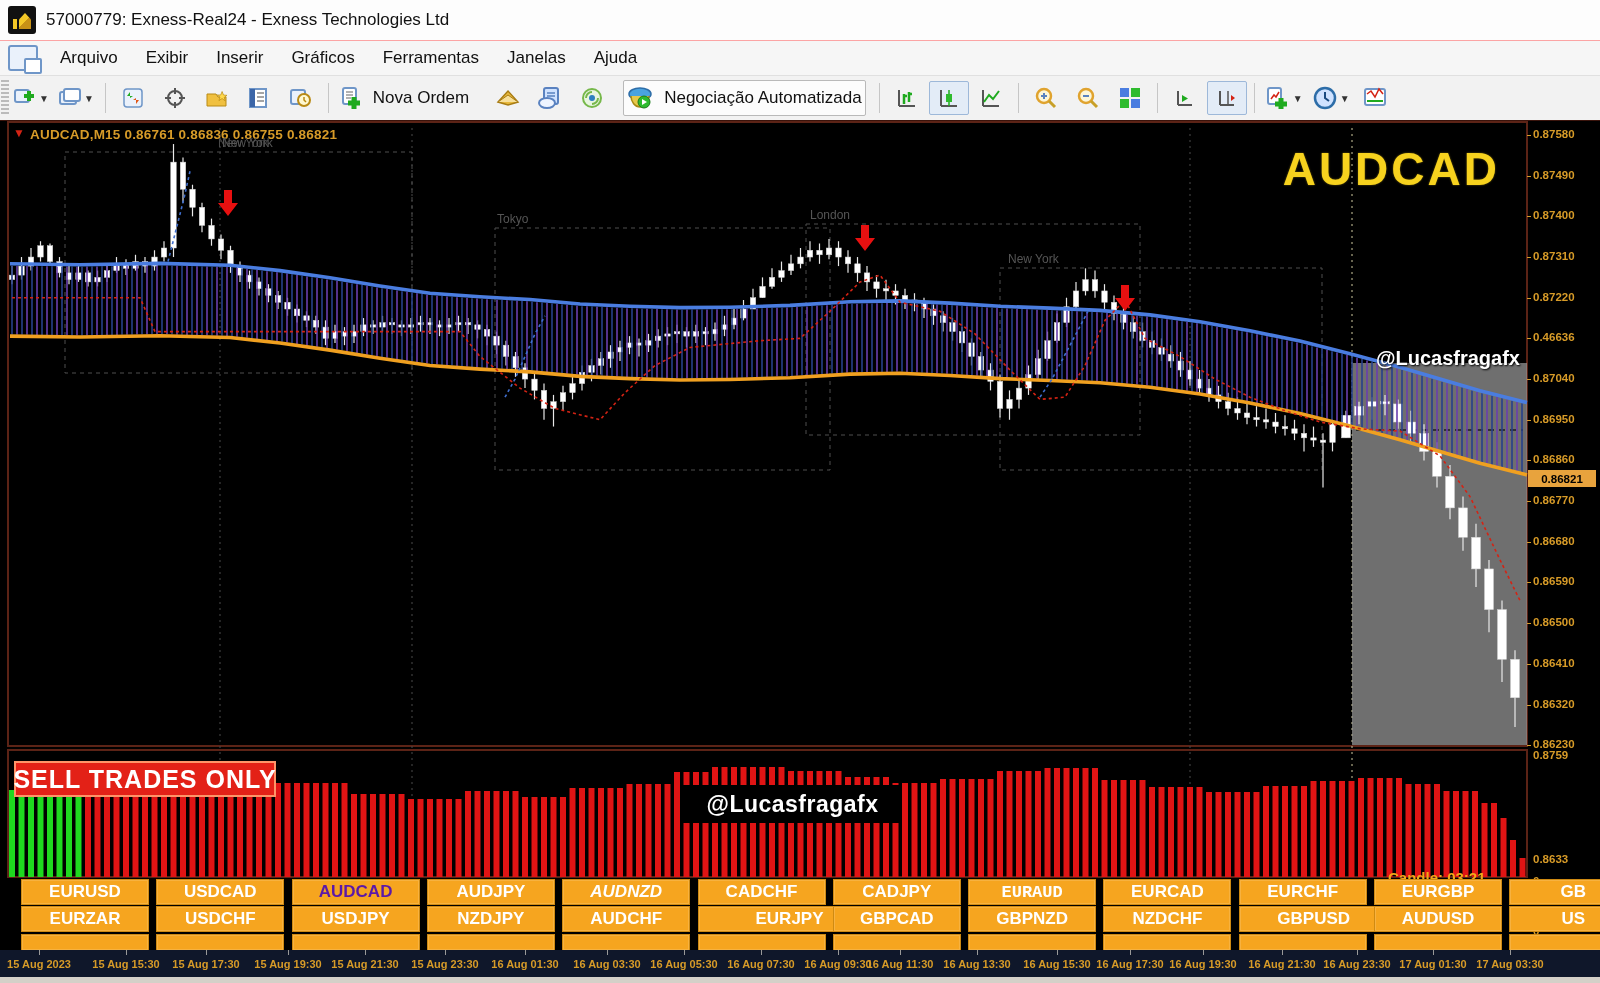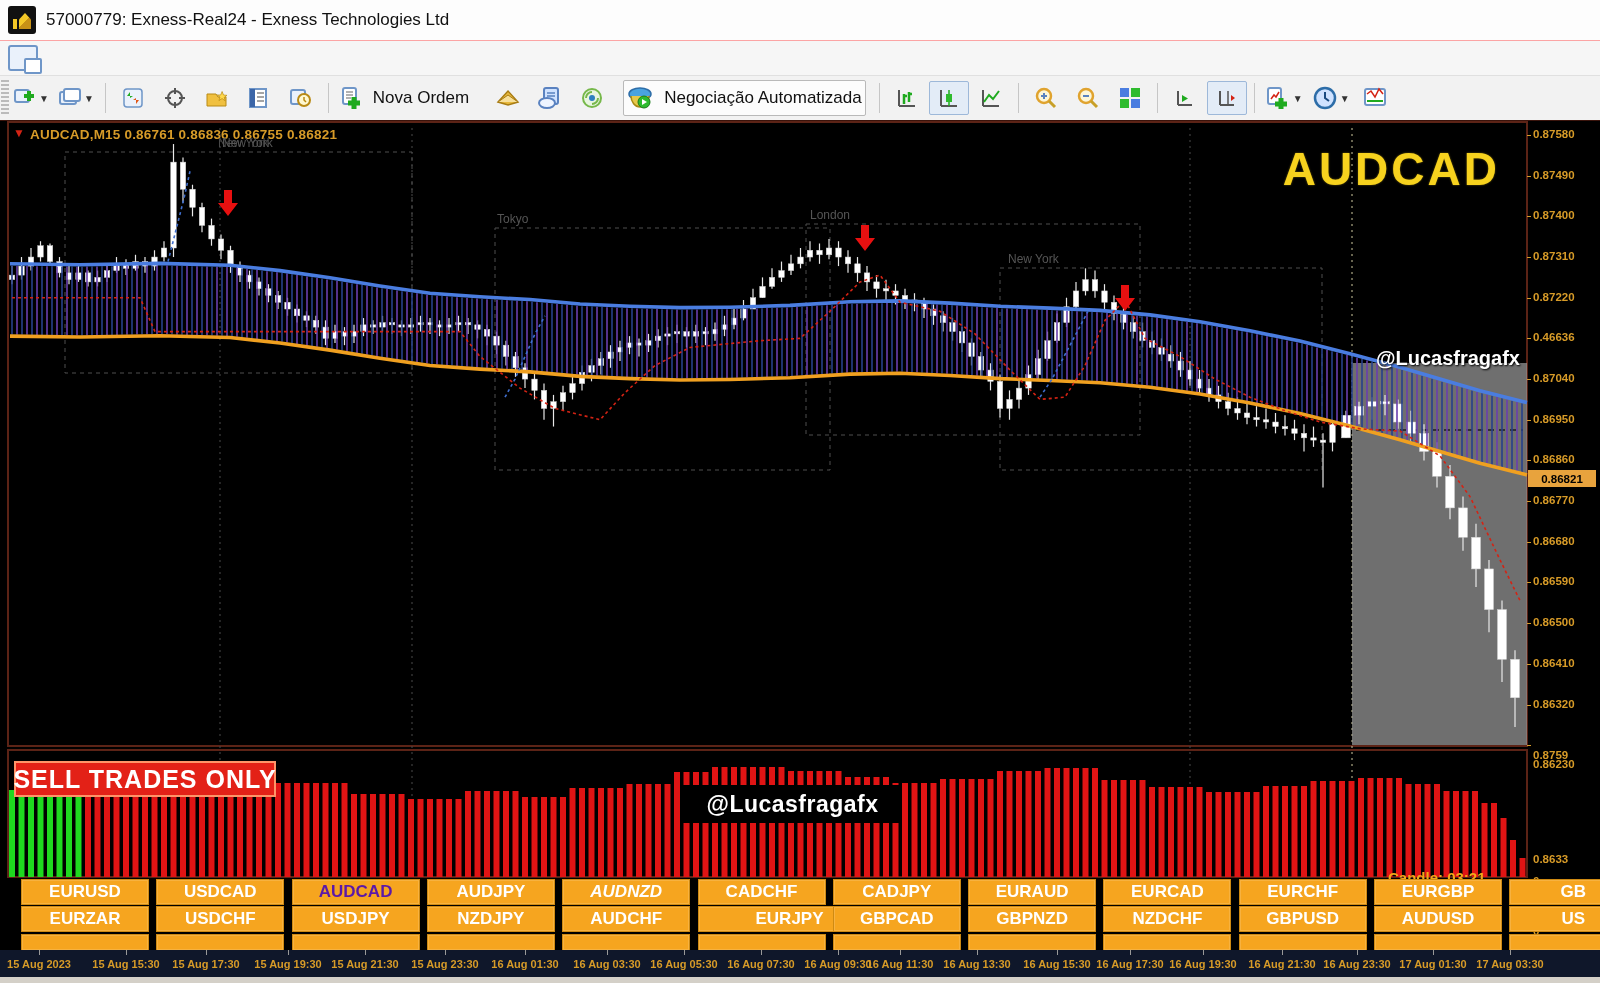--- a/index.html
+++ b/index.html
@@ -69,20 +69,29 @@
 
 <div id="app">
 
   <div id="titlebar">
     <div id="app-icon"></div>
     <div id="title-text">57000779: Exness-Real24 - Exness Technologies Ltd</div>
   </div>
 
   <div id="menubar">
     <div class="menu-doc-icon"></div>
+    <div id="menu-items" style="display:flex;">
+        <div class="menu-item">Arquivo</div>
+        <div class="menu-item">Exibir</div>
+        <div class="menu-item">Inserir</div>
+        <div class="menu-item">Gráficos</div>
+        <div class="menu-item">Ferramentas</div>
+        <div class="menu-item">Janelas</div>
+        <div class="menu-item">Ajuda</div>
+      </div>
   </div>
 
   <div id="toolbar">
     <div id="grip"></div>
     <span class="tbtn">
       <svg width="22" height="20">
           <rect x="1" y="2" width="14" height="12" rx="2" fill="#eaf1fb" stroke="#6f96c8" stroke-width="2"></rect>
           <path d="M10 8h10M15 3v10" stroke="#1faa1f" stroke-width="4"></path>
         </svg>
       <span class="caret">▼</span>
@@ -1084,51 +1093,51 @@
         <div class="px-label" style="top: 414.8px;">0.86680</div>
         <div class="px-tick" style="top: 421.8px;"></div>
         <div class="px-label" style="top: 455.48px;">0.86590</div>
         <div class="px-tick" style="top: 462.48px;"></div>
         <div class="px-label" style="top: 496.16px;">0.86500</div>
         <div class="px-tick" style="top: 503.16px;"></div>
         <div class="px-label" style="top: 536.84px;">0.86410</div>
         <div class="px-tick" style="top: 543.84px;"></div>
         <div class="px-label" style="top: 577.52px;">0.86320</div>
         <div class="px-tick" style="top: 584.52px;"></div>
-        <div class="px-label" style="top: 618.2px; margin-top: 20px;">0.86230</div>
+        <div class="px-label" style="top: 618.2px;">0.86230</div>
         <div class="px-tick" style="top: 625.2px;"></div>
         <div class="sub-label" style="top: 629px;">0.8759</div>
         <div class="sub-label" style="top: 733px;">0.8633</div>
         <div class="sub-label" style="top: 755px;">0</div>
         <div class="sub-label" style="top: 805px;">0</div>
       </div>
     <div id="price-tag" style="top: 350.068px;">0.86821</div>
     <div id="sym-grid">
         <div class="sym-cell" style="left: 21px; top: 759px; width: 126px;">EURUSD</div>
         <div class="sym-cell" style="left: 156.3px; top: 759px; width: 126px;">USDCAD</div>
         <div class="sym-cell hl" style="left: 291.6px; top: 759px; width: 126px;">AUDCAD</div>
         <div class="sym-cell" style="left: 426.9px; top: 759px; width: 126px;">AUDJPY</div>
         <div class="sym-cell" style="left: 562.2px; top: 759px; width: 126px; font-style: italic;">AUDNZD</div>
         <div class="sym-cell" style="left: 697.5px; top: 759px; width: 126px;">CADCHF</div>
         <div class="sym-cell" style="left: 832.8px; top: 759px; width: 126px;">CADJPY</div>
-        <div class="sym-cell" style="left: 968.1px; top: 759px; width: 126px;">EURAUD</div>
+        <div class="sym-cell" style="left: 968.1px; top: 759px; width: 126px; font-family: Liberation Mono, monospace;">EURAUD</div>
         <div class="sym-cell" style="left: 1103.4px; top: 759px; width: 126px;">EURCAD</div>
         <div class="sym-cell" style="left: 1238.7px; top: 759px; width: 126px;">EURCHF</div>
         <div class="sym-cell" style="left: 1374px; top: 759px; width: 126px;">EURGBP</div>
         <div class="sym-cell" style="left: 1509.3px; top: 759px; width: 126px;">GB</div>
         <div class="sym-cell" style="left: 21px; top: 786px; width: 126px;">EURZAR</div>
         <div class="sym-cell" style="left: 156.3px; top: 786px; width: 126px;">USDCHF</div>
         <div class="sym-cell" style="left: 291.6px; top: 786px; width: 126px;">USDJPY</div>
         <div class="sym-cell" style="left: 426.9px; top: 786px; width: 126px;">NZDJPY</div>
         <div class="sym-cell" style="left: 562.2px; top: 786px; width: 126px;">AUDCHF</div>
         <div class="sym-cell" style="left: 697.5px; top: 786px; width: 126px; padding-left: 28px;">EURJPY</div>
         <div class="sym-cell" style="left: 832.8px; top: 786px; width: 126px;">GBPCAD</div>
         <div class="sym-cell" style="left: 968.1px; top: 786px; width: 126px;">GBPNZD</div>
         <div class="sym-cell" style="left: 1103.4px; top: 786px; width: 126px;">NZDCHF</div>
-        <div class="sym-cell" style="left: 1238.7px; top: 786px; width: 126px;">GBPUSD</div>
+        <div class="sym-cell" style="left: 1238.7px; top: 786px; width: 126px; padding-left: 11px;">GBPUSD</div>
         <div class="sym-cell" style="left: 1374px; top: 786px; width: 126px;">AUDUSD</div>
         <div class="sym-cell" style="left: 1509.3px; top: 786px; width: 126px;">US</div>
         <div class="sym-cell" style="left: 21px; top: 814px; width: 126px; height: 15px;"></div>
         <div class="sym-cell" style="left: 156.3px; top: 814px; width: 126px; height: 15px;"></div>
         <div class="sym-cell" style="left: 291.6px; top: 814px; width: 126px; height: 15px;"></div>
         <div class="sym-cell" style="left: 426.9px; top: 814px; width: 126px; height: 15px;"></div>
         <div class="sym-cell" style="left: 562.2px; top: 814px; width: 126px; height: 15px;"></div>
         <div class="sym-cell" style="left: 697.5px; top: 814px; width: 126px; height: 15px;"></div>
         <div class="sym-cell" style="left: 832.8px; top: 814px; width: 126px; height: 15px;"></div>
         <div class="sym-cell" style="left: 968.1px; top: 814px; width: 126px; height: 15px;"></div>

